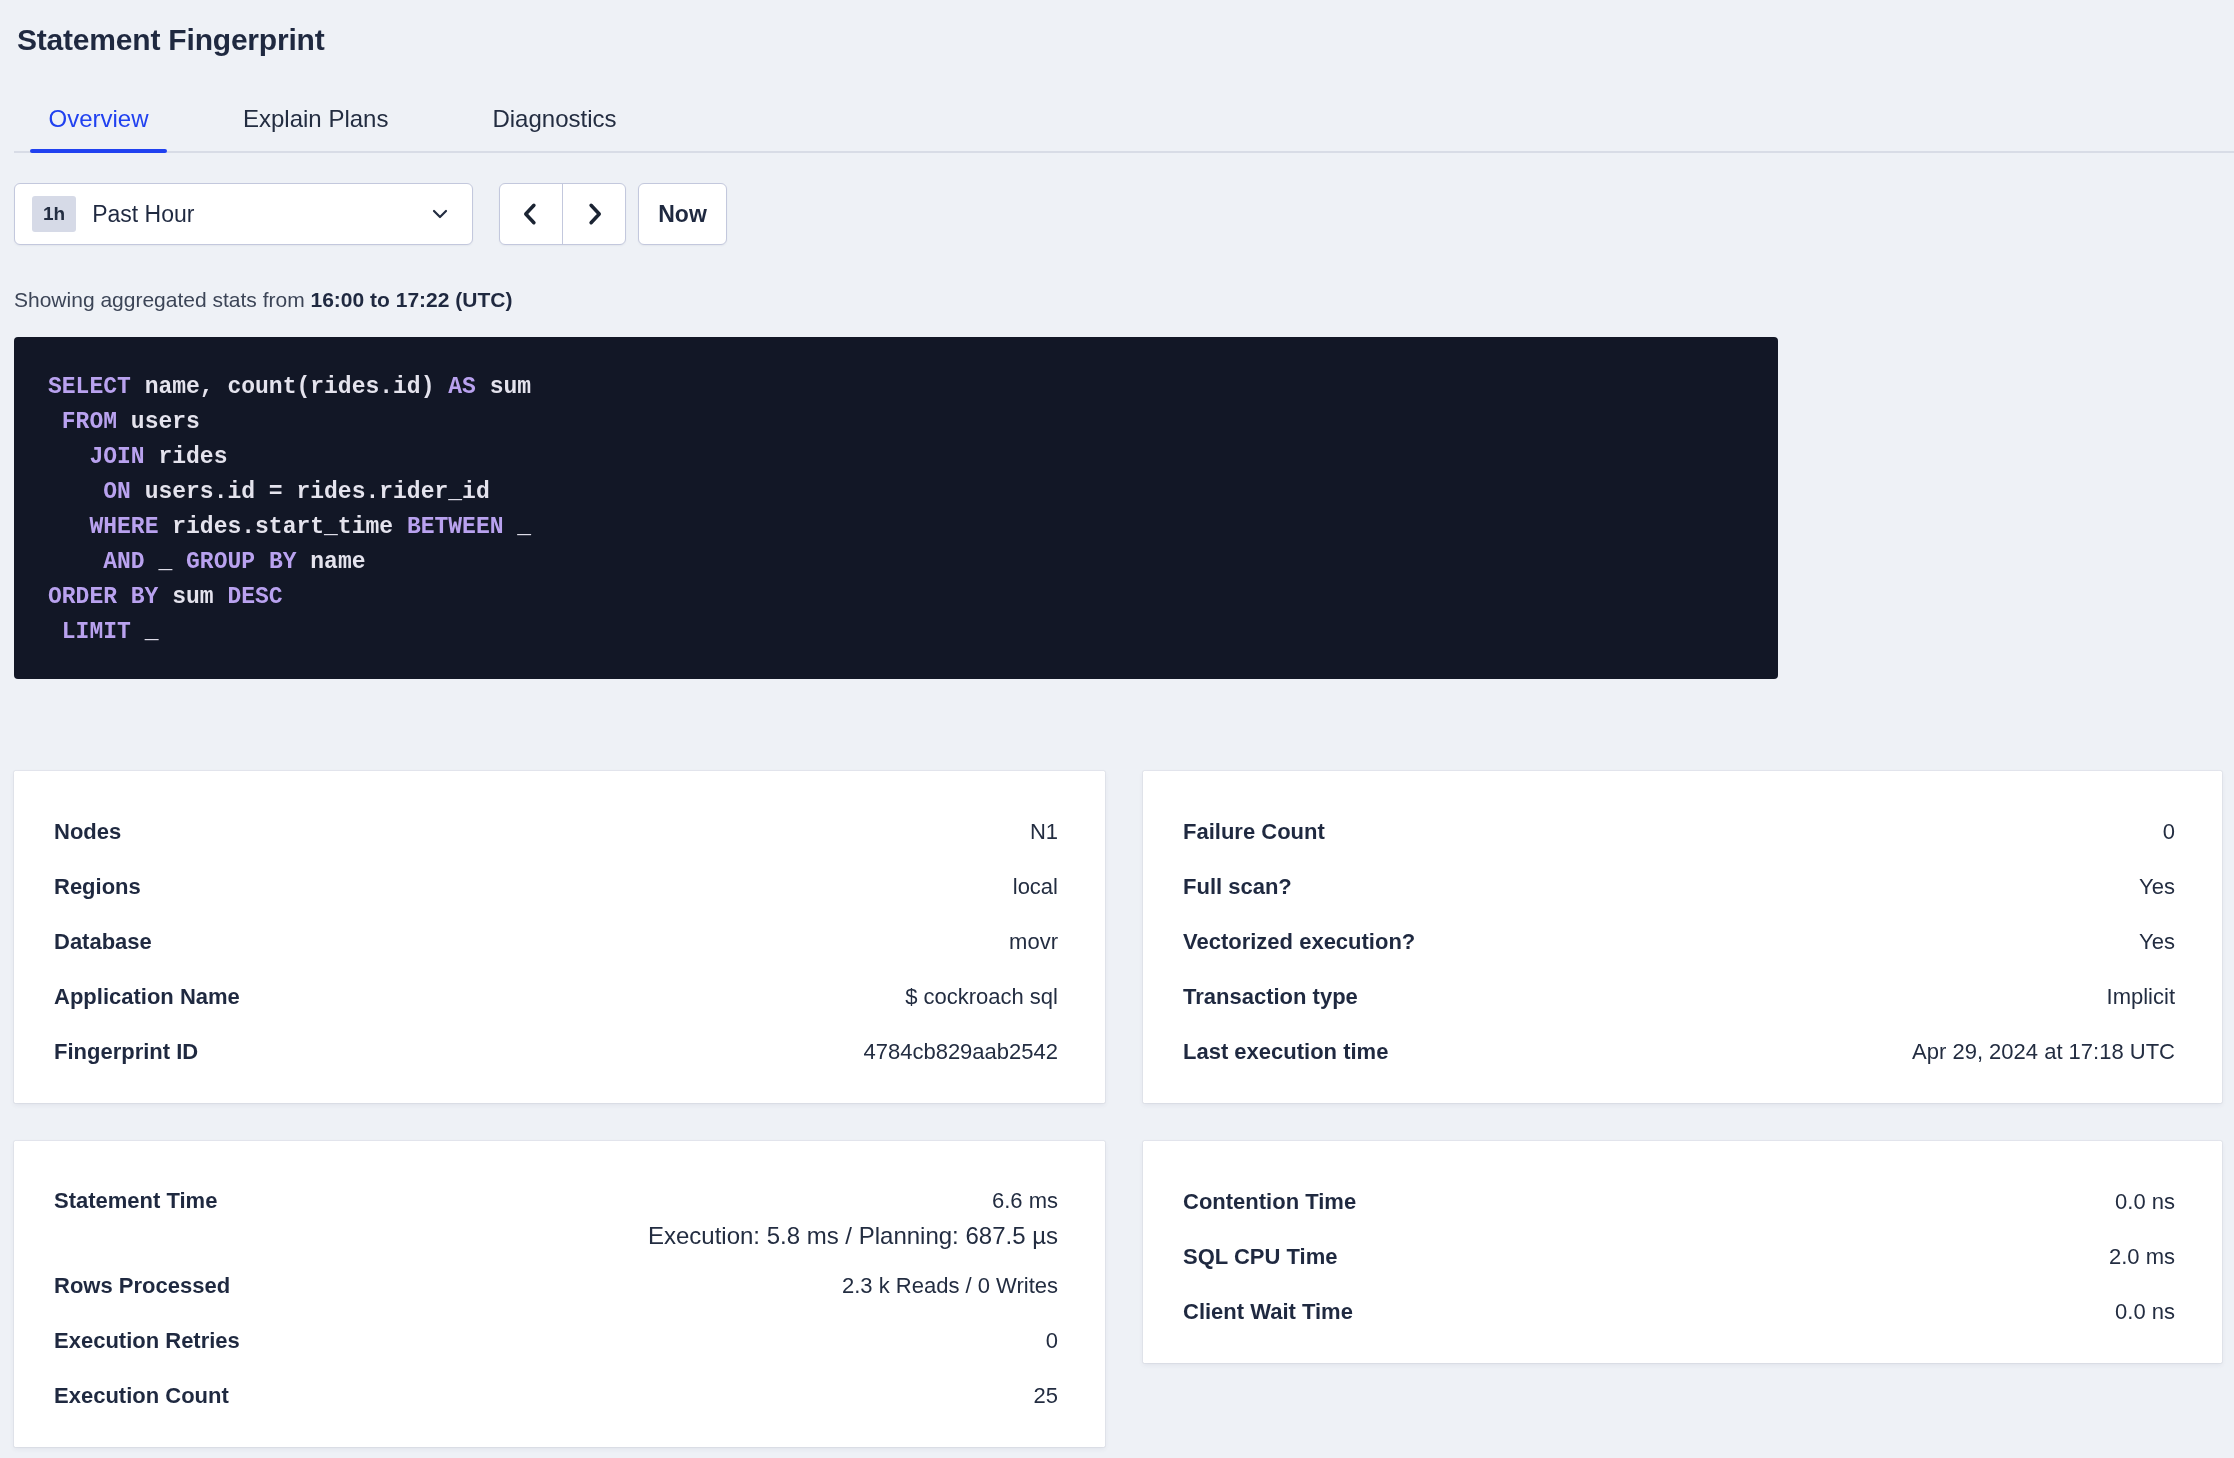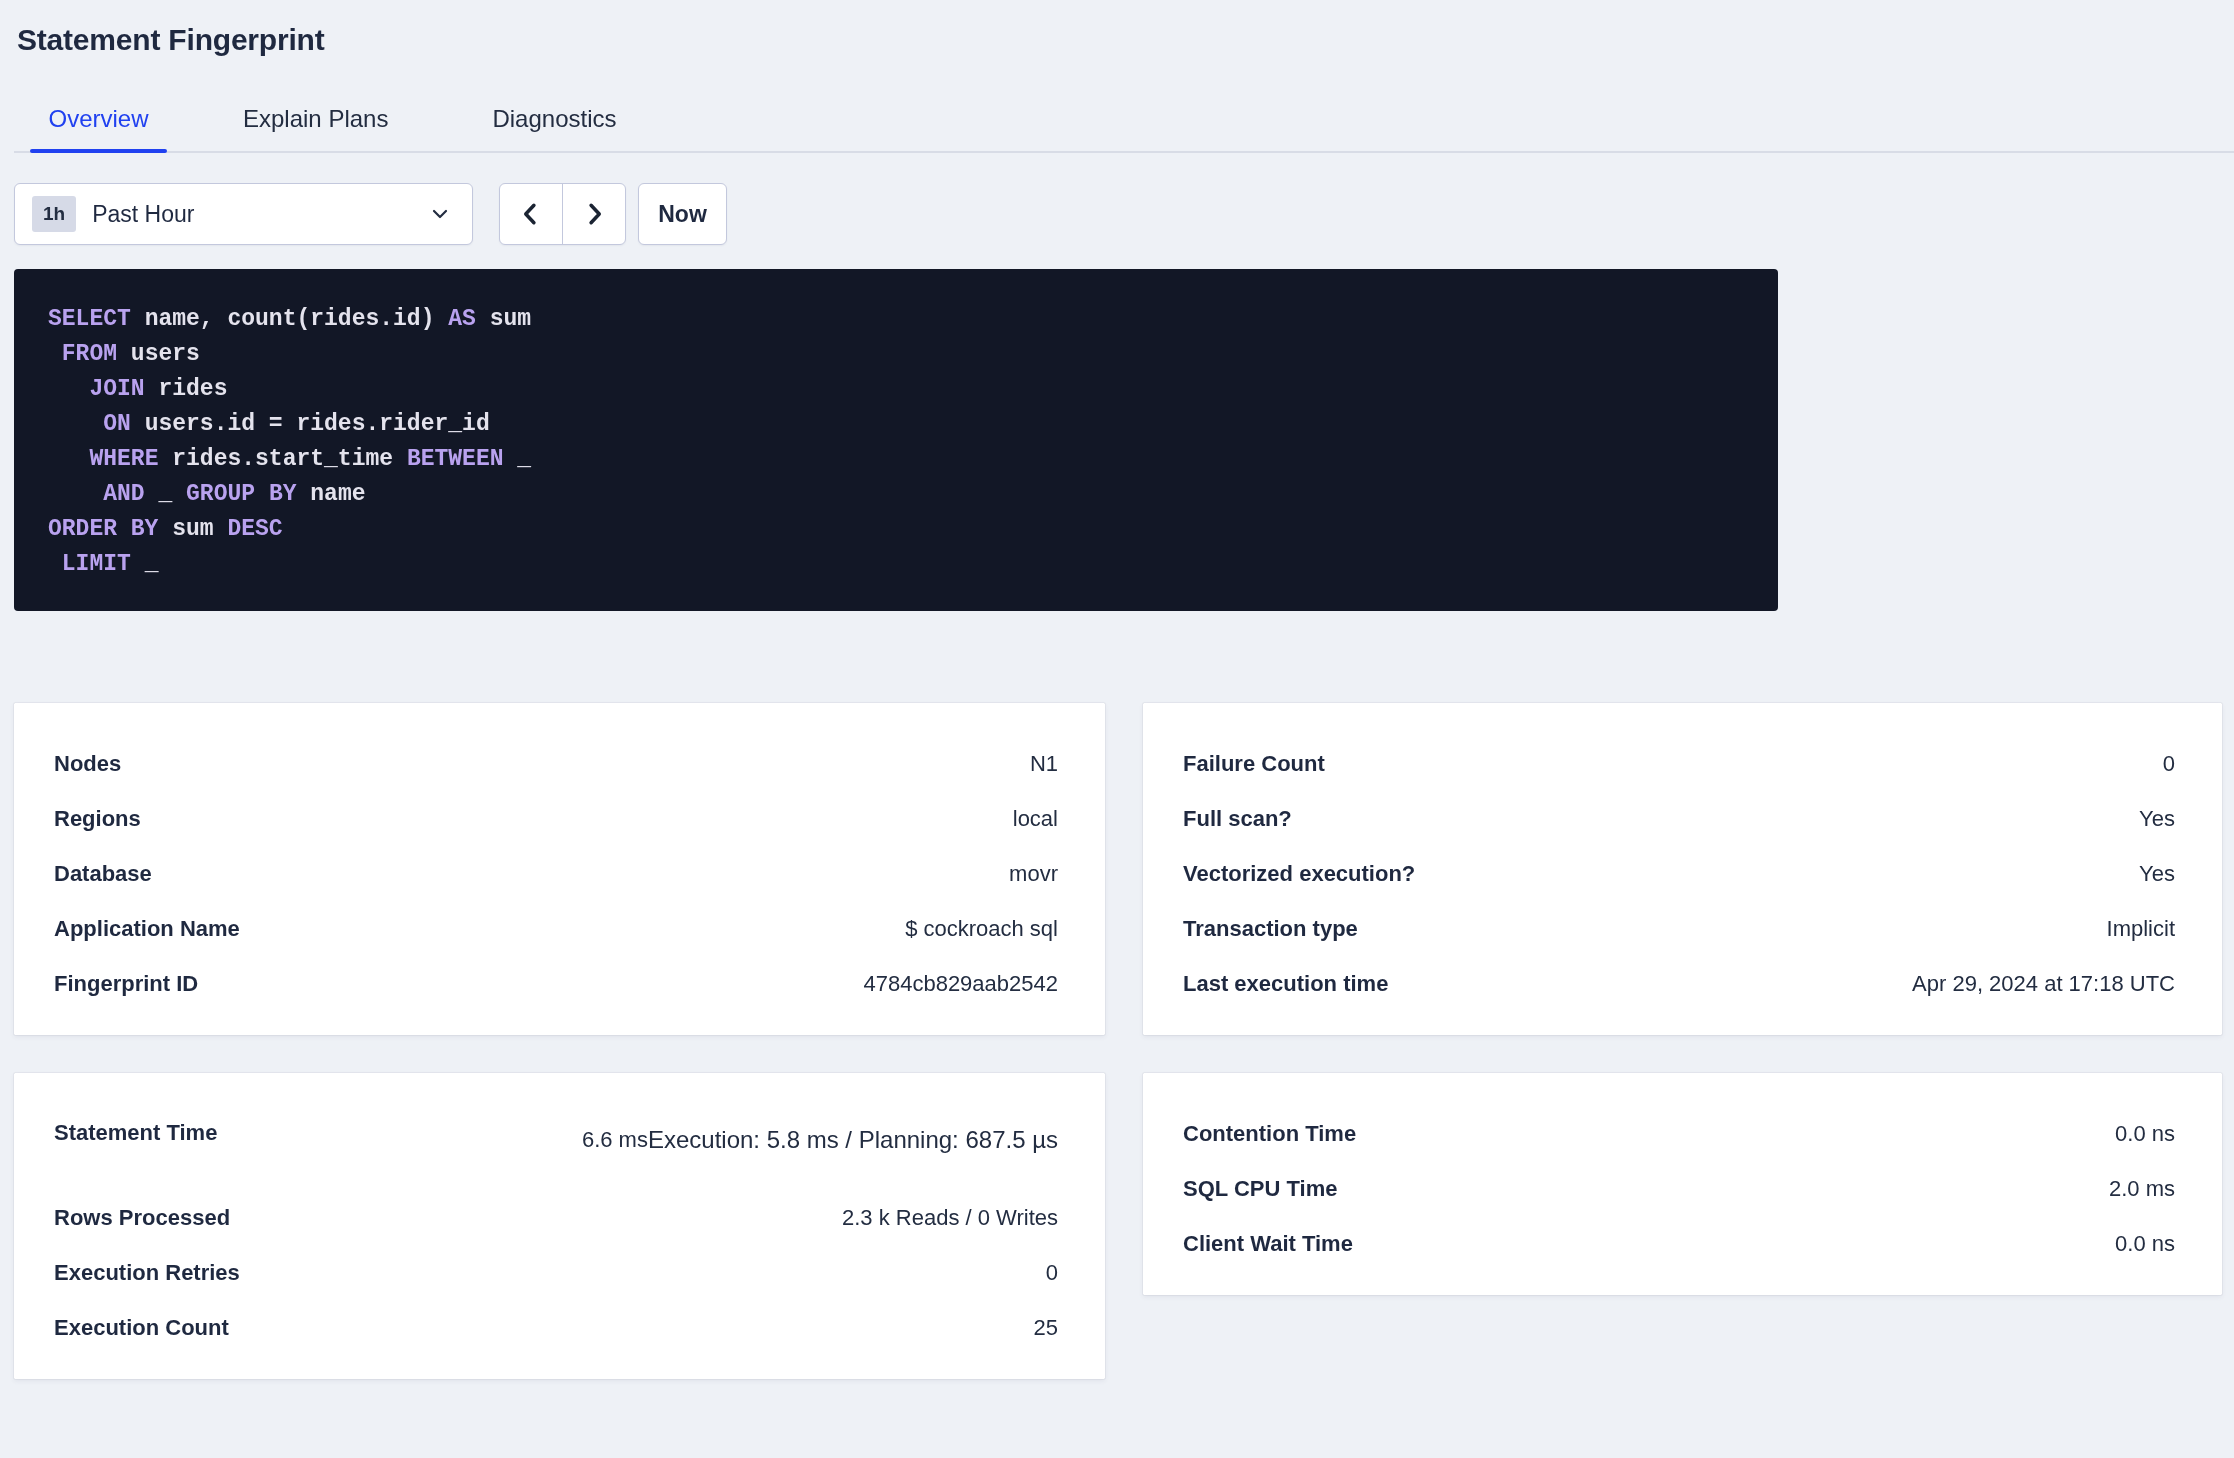--- a/index.html
+++ b/index.html
@@ -137,21 +137,21 @@
   .detail-row{
     display:flex;justify-content:space-between;align-items:center;
     min-height:55px;
     font-size:22px;
   }
   .detail-row .label{font-weight:700;color:var(--navy);padding-right:20px;}
   .detail-row .value{font-weight:400;color:var(--text);text-align:right;}
   .value-link{color:var(--blue);cursor:pointer;text-decoration:none;}
   .detail-row.multi{align-items:flex-start;min-height:84px;padding-top:13px;}
   .detail-row.multi .label{line-height:28px;}
-  .value-stack{display:flex;flex-direction:row;align-items:flex-end;}
+  .value-stack{display:flex;flex-direction:column;align-items:flex-end;}
   .value-stack .value{line-height:28px;}
   .value-sub{font-size:24px;color:var(--text);margin-top:7px;text-align:right;}
 
   .icon-svg{display:block;}
 </style>
 </head>
 <body>
 
 <div class="container">
 
@@ -195,20 +195,23 @@
           <svg class="icon-svg" width="28" height="28" viewBox="0 0 24 24" fill="none">
             <polyline points="9.5,4.5 16.5,12 9.5,19.5" stroke="#1b2433" stroke-width="3" stroke-linecap="round" stroke-linejoin="round"></polyline>
           </svg>
         </span>
       </button>
     </div>
 
     <button class="now-btn">Now</button>
   </div>
 
+  <div class="stats-line">
+    <span>Showing aggregated stats from </span><b>16:00 to 17:22 (UTC)</b>
+  </div>
 
   <div class="sql-box">
     <pre><div class="sql-line"><span class="kw">SELECT</span><span class="pl"> name, count(rides.id) </span><span class="kw">AS</span><span class="pl"> sum</span></div><div class="sql-line"><span class="pl"> </span><span class="kw">FROM</span><span class="pl"> users</span></div><div class="sql-line"><span class="pl">   </span><span class="kw">JOIN</span><span class="pl"> rides</span></div><div class="sql-line"><span class="pl">    </span><span class="kw">ON</span><span class="pl"> users.id = rides.rider_id</span></div><div class="sql-line"><span class="pl">   </span><span class="kw">WHERE</span><span class="pl"> rides.start_time </span><span class="kw">BETWEEN</span><span class="pl"> _</span></div><div class="sql-line"><span class="pl">    </span><span class="kw">AND</span><span class="pl"> _ </span><span class="kw">GROUP BY</span><span class="pl"> name</span></div><div class="sql-line"><span class="kw">ORDER BY</span><span class="pl"> sum </span><span class="kw">DESC</span></div><div class="sql-line"><span class="pl"> </span><span class="kw">LIMIT</span><span class="pl"> _</span></div></pre>
   </div>
 
   <div class="cards">
 
     <div class="card">
       <div class="detail-row">
         <span class="label">Nodes</span>

